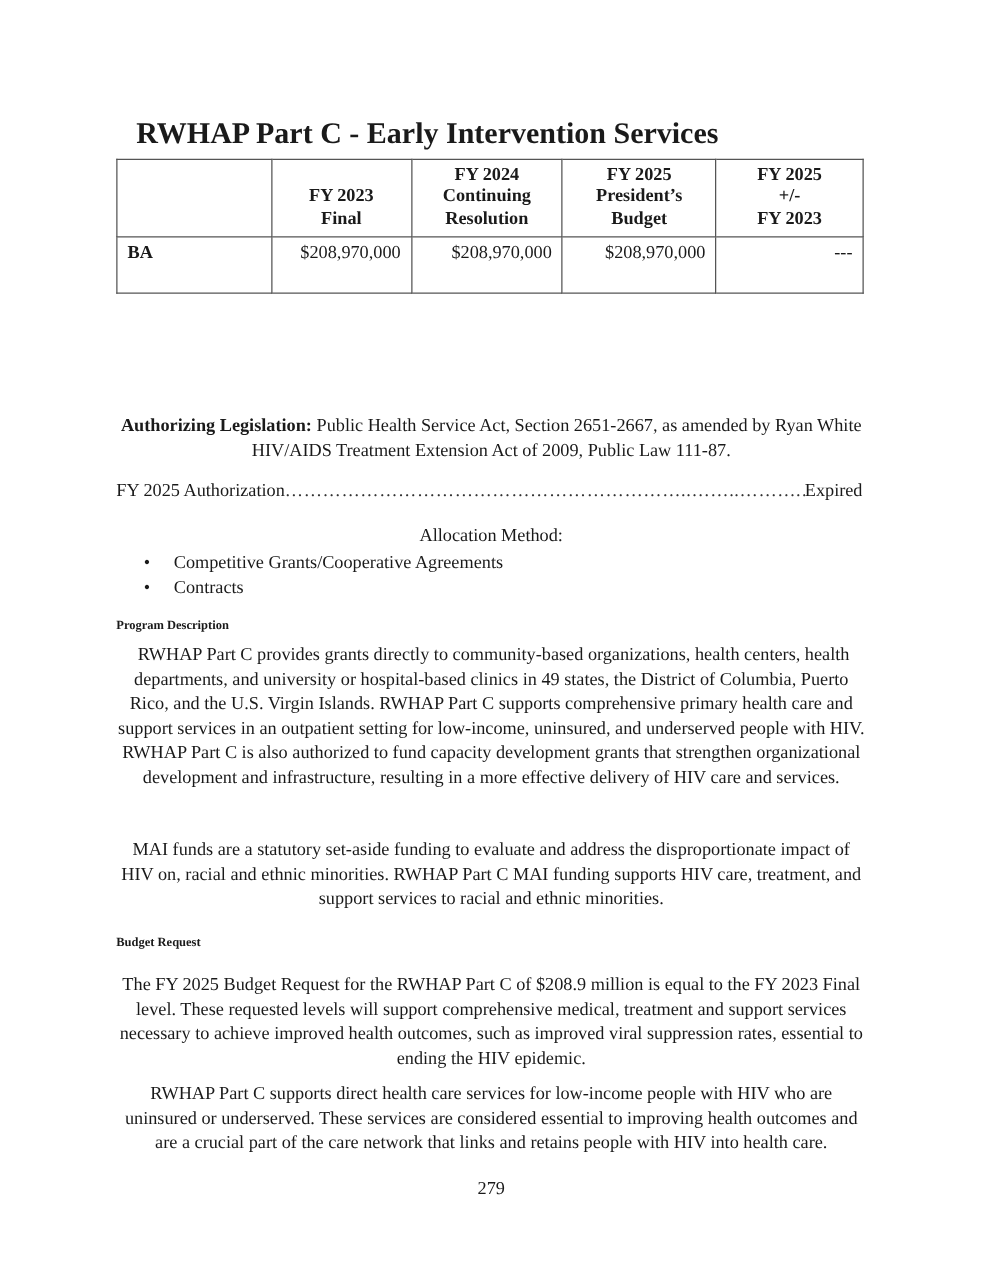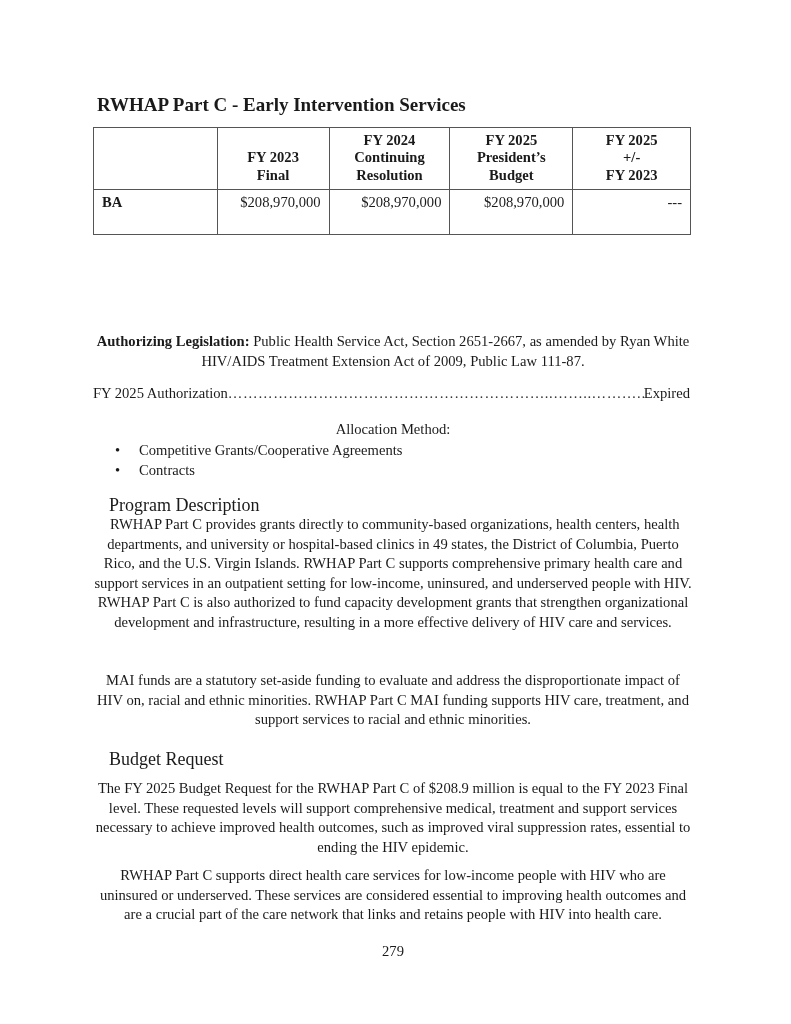--- a/index.html
+++ b/index.html
@@ -17,22 +17,22 @@
     }
     .page {
       position: absolute;
       left: 93px;
       top: 0;
       width: 600px;
     }
     .title {
       position: absolute;
       top: 94px;
-      left: 4px;
-      font-size: 19px;
+      left: 16px;
+      font-size: 24px;
       font-weight: bold;
       margin: 0;
       white-space: nowrap;
     }
     table.budget {
       position: absolute;
       top: 127px;
       left: 0;
       width: 598px;
       border-collapse: collapse;
@@ -74,23 +74,23 @@
       left: 0;
       width: 600px;
       font-size: 14.6px;
       line-height: 19.5px;
       margin: 0;
       text-align: center;
     }
     .bold { font-weight: bold; }
     .heading {
       position: absolute;
-      left: 16px;
-      font-size: 18px;
-      font-weight: normal;
+      left: 0;
+      font-size: 10px;
+      font-weight: bold;
       margin: 0;
     }
     .auth-line {
       position: absolute;
       left: 0;
       top: 385px;
       width: 597px;
       font-size: 14.6px;
       display: flex;
       white-space: nowrap;

